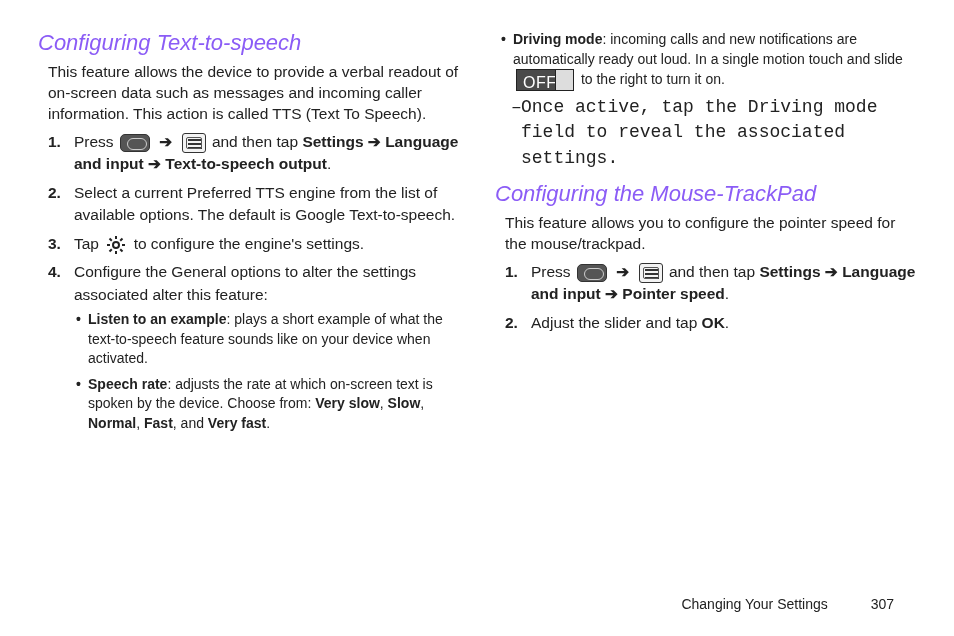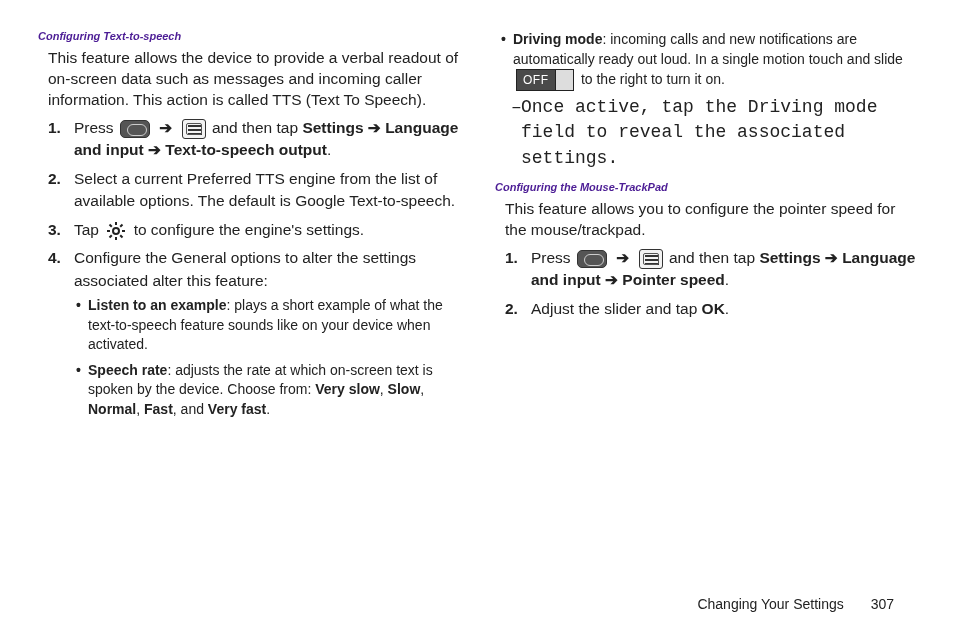--- a/index.html
+++ b/index.html
@@ -14,24 +14,24 @@
   }
   .columns {
     display: flex;
     gap: 36px;
   }
   .col {
     flex: 1;
     min-width: 0;
   }
   .section-title {
-    color: #4c1d95;
-    font-weight: 700;
+    color: #8b5cf6;
+    font-weight: 400;
     font-style: italic;
-    font-size: 11px;
+    font-size: 22px;
     margin-bottom: 6px;
   }
   .intro {
     font-size: 15.5px;
     line-height: 1.35;
     margin-bottom: 6px;
     padding-left: 10px;
   }
   ol.steps {
     list-style: none;
@@ -152,39 +152,39 @@
     background: #4a4a4a;
     width: 58px;
     height: 22px;
     position: relative;
     margin: 0 3px;
   }
   .off-toggle .label {
     position: absolute;
     left: 6px; top: 2px;
     color: #fff;
-    font-size: 12px;
+    font-size: 16px;
     letter-spacing: 0.5px;
   }
   .off-toggle .knob {
     position: absolute;
     right: 0; top: 0;
     width: 18px; height: 100%;
     background: #ddd;
     border-left: 1px solid #222;
   }
   .footer {
     position: absolute;
     bottom: 24px;
     right: 60px;
     font-size: 14px;
   }
   .footer .pn {
     display: inline-block;
-    margin-left: 23px;
+    margin-left: 39px;
   }
   .right-bullets {
     list-style: none;
     padding-left: 18px;
   }
   .right-bullets > li {
     font-size: 14px;
     line-height: 1.4;
     position: relative;
     margin-bottom: 4px;

